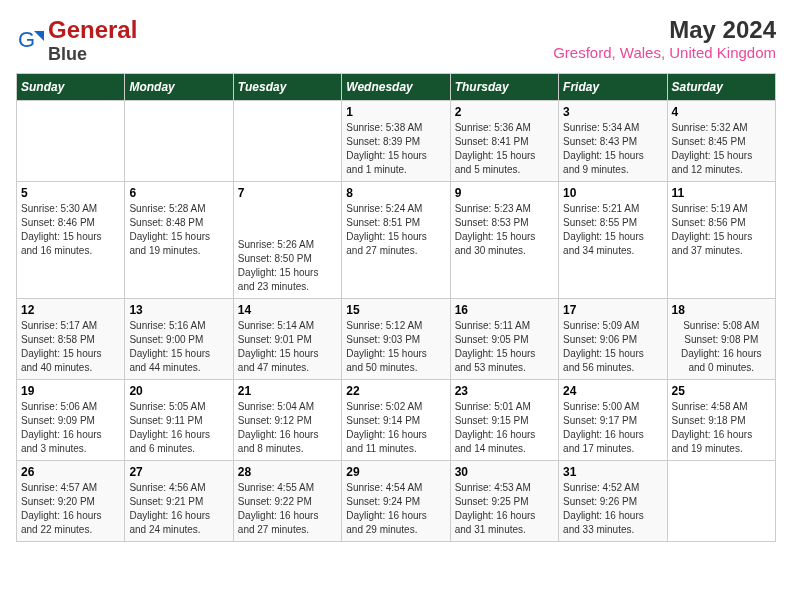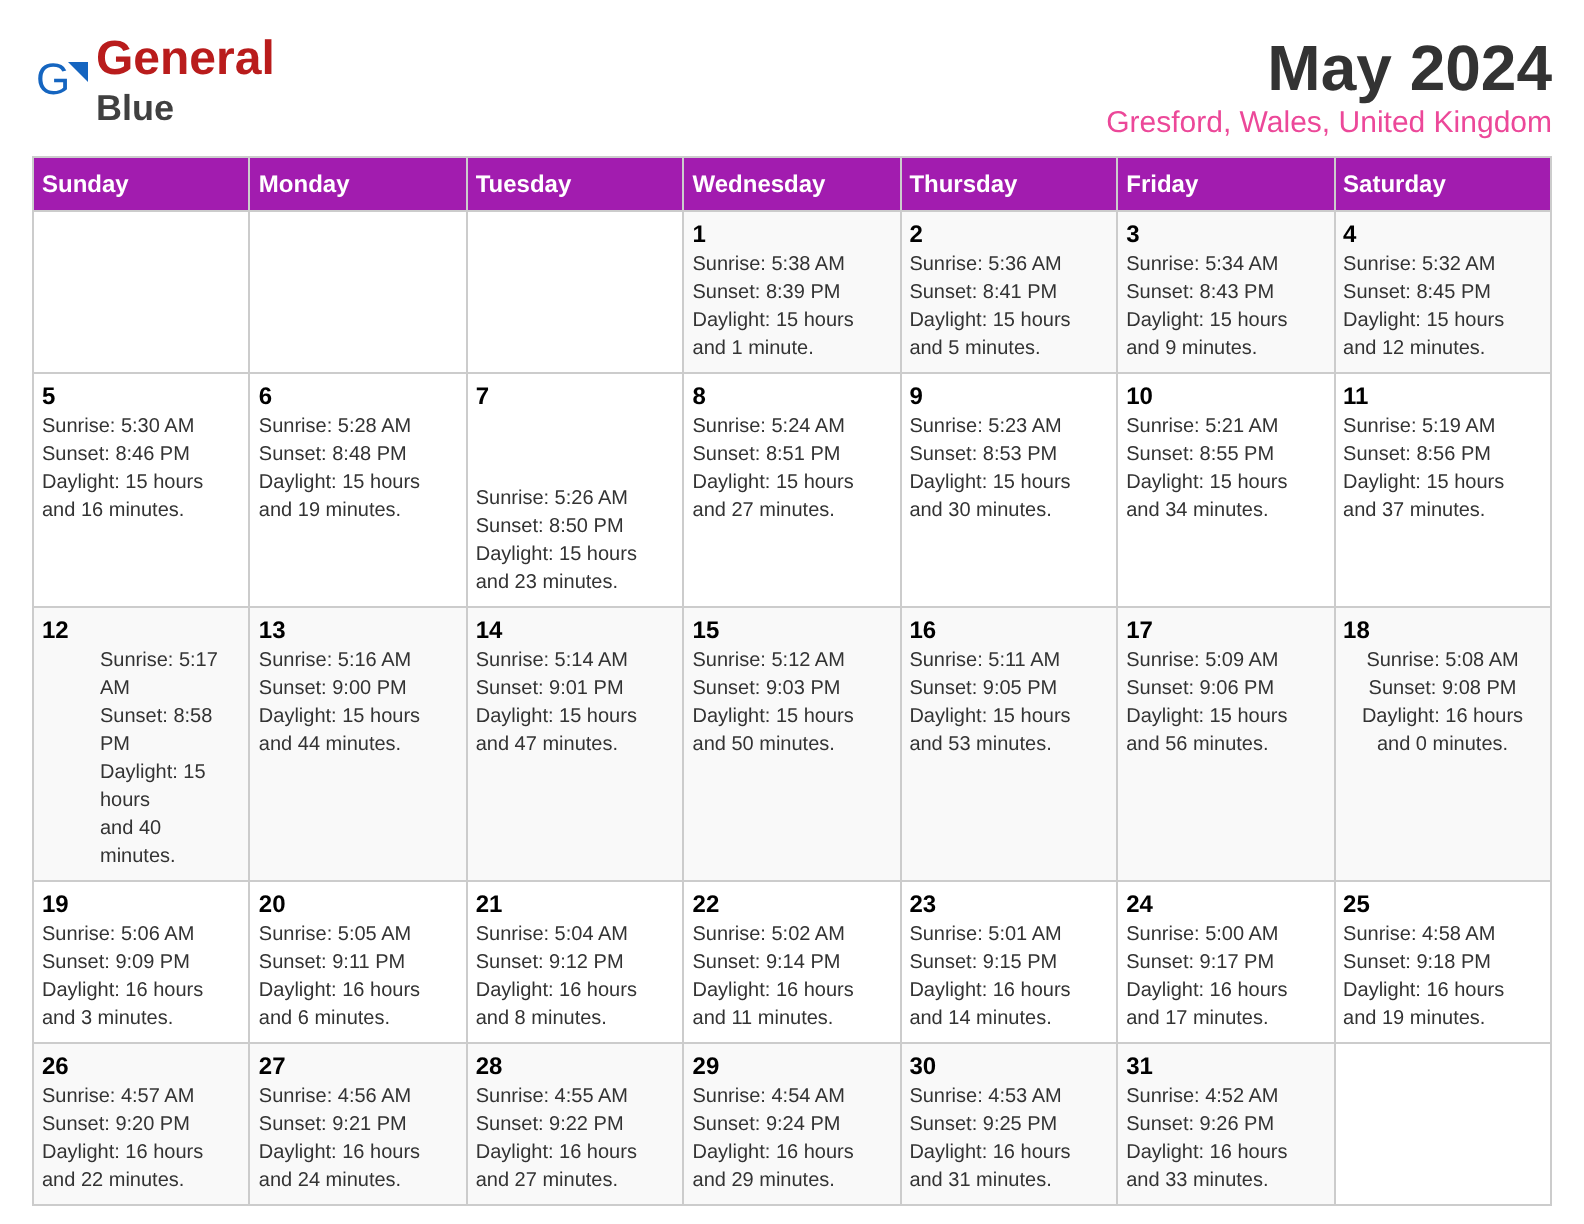--- a/index.html
+++ b/index.html
@@ -32,41 +32,42 @@
       color: #404040;
     }
     .logo-icon {
       width: 28px;
       height: 28px;
     }
     .title-block {
       text-align: right;
     }
     .cal-title {
-      font-size: 32px;
+      font-size: 24px;
       font-weight: bold;
       color: #333;
     }
     .cal-subtitle {
       font-size: 15px;
       color: #ec4899;
     }
     table {
       width: 100%;
       border-collapse: collapse;
       font-size: 11px;
     }
     thead tr th {
-      background: #a21caf;
+      background: #14532d;
       color: #fff;
       padding: 6px 4px;
       text-align: left;
       font-size: 12px;
       font-weight: bold;
       border: 1px solid #ccc;
+      font-style: italic;
     }
     tbody tr td {
       border: 1px solid #ccc;
       vertical-align: top;
       padding: 4px;
       width: calc(100% / 7);
       height: 80px;
       background: #fff;
     }
     tbody tr:nth-child(odd) td {
@@ -200,21 +201,21 @@
           <span class="day-num">11</span>
           <div class="day-info" style="white-space: pre-line;">Sunrise: 5:19 AM
 Sunset: 8:56 PM
 Daylight: 15 hours
 and 37 minutes.</div>
         </td>
       </tr>
       <tr>
         <td>
           <span class="day-num">12</span>
-          <div class="day-info" style="white-space: pre-line; margin-left: 29px;">Sunrise: 5:17 AM
+          <div class="day-info" style="white-space: pre-line;">Sunrise: 5:17 AM
 Sunset: 8:58 PM
 Daylight: 15 hours
 and 40 minutes.</div>
         </td>
         <td>
           <span class="day-num">13</span>
           <div class="day-info" style="white-space: pre-line;">Sunrise: 5:16 AM
 Sunset: 9:00 PM
 Daylight: 15 hours
 and 44 minutes.</div>

